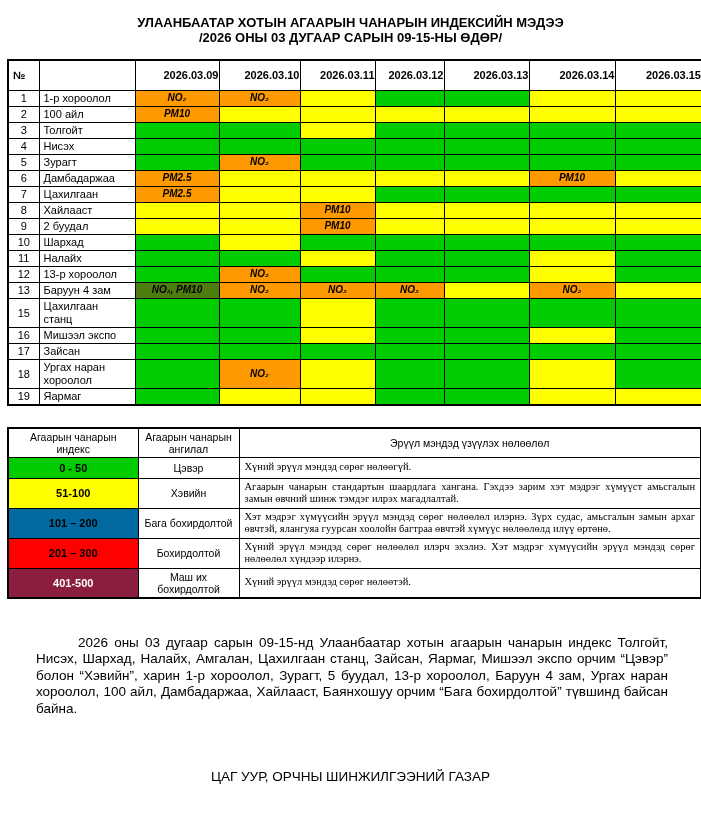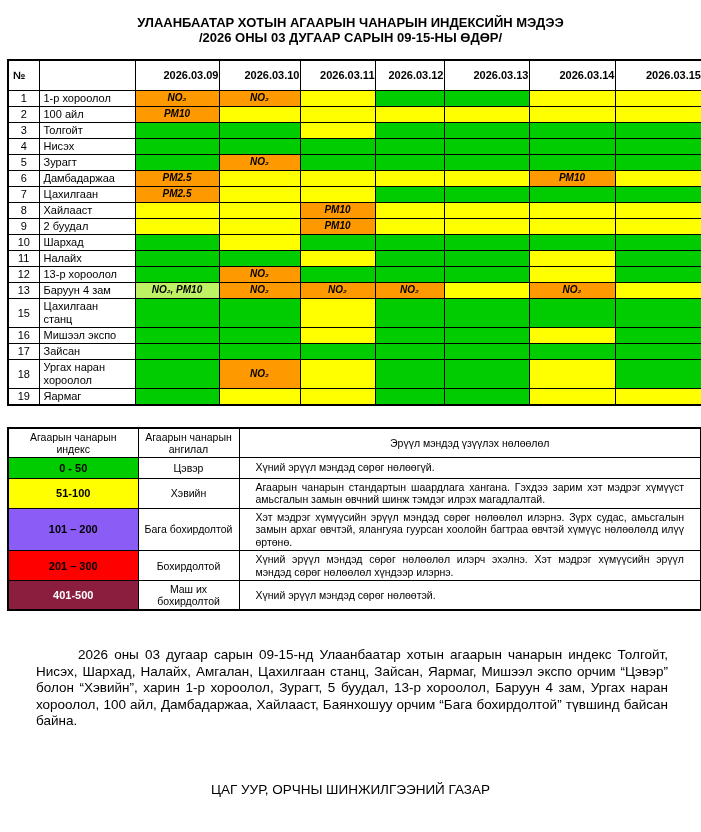--- a/index.html
+++ b/index.html
@@ -64,21 +64,21 @@
   #legend-table th, #legend-table td {
     border: 1px solid #000;
     font-size: 10.5px;
     vertical-align: middle;
     padding: 2px 4px;
     line-height: 12px;
   }
   #legend-table th { font-weight: normal; text-align: center; height: 27px; }
   #legend-table td.range { text-align: center; font-weight: bold; font-size: 11px; height: 21px; }
   #legend-table td.category { text-align: center; }
-  #legend-table td.effect { text-align: justify; line-height: 12.5px; padding: 2px 16px; }
+  #legend-table td.effect { text-align: justify; line-height: 12.5px; padding: 2px 5px; font-family: Liberation Serif, serif; }
 
   
   .summary {
     margin: 36px 33px 0 36px;
     font-size: 13.5px;
     line-height: 16.5px;
     text-align: justify;
     text-indent: 42px;
   }
 
@@ -254,21 +254,21 @@
           <td class="cell" style="background: rgb(255, 153, 0);">NO₂</td>
           <td class="cell" style="background: rgb(0, 204, 0);"></td>
           <td class="cell" style="background: rgb(0, 204, 0);"></td>
           <td class="cell" style="background: rgb(0, 204, 0);"></td>
           <td class="cell" style="background: rgb(255, 255, 0);"></td>
           <td class="cell" style="background: rgb(0, 204, 0);"></td>
         </tr>
         <tr>
           <td class="num">13</td>
           <td class="name">Баруун 4 зам</td>
-          <td class="cell" style="background: #bef264;">NO₂, PM10</td>
+          <td class="cell" style="background: #4d7c0f;">NO₂, PM10</td>
           <td class="cell" style="background: rgb(255, 153, 0);">NO₂</td>
           <td class="cell" style="background: rgb(255, 153, 0);">NO₂</td>
           <td class="cell" style="background: rgb(255, 153, 0);">NO₂</td>
           <td class="cell" style="background: rgb(255, 255, 0);"></td>
           <td class="cell" style="background: rgb(255, 153, 0);">NO₂</td>
           <td class="cell" style="background: rgb(255, 255, 0);"></td>
         </tr>
         <tr>
           <td class="num">15</td>
           <td class="name">Цахилгаан
@@ -348,21 +348,21 @@
           <td class="range" style="background: rgb(0, 204, 0); color: rgb(0, 0, 0);">0 - 50</td>
           <td class="category">Цэвэр</td>
           <td class="effect">Хүний эрүүл мэндэд сөрөг нөлөөгүй.</td>
         </tr>
         <tr>
           <td class="range" style="background: rgb(255, 255, 0); color: rgb(0, 0, 0);">51-100</td>
           <td class="category">Хэвийн</td>
           <td class="effect">Агаарын чанарын стандартын шаардлага хангана. Гэхдээ зарим хэт мэдрэг хүмүүст  амьсгалын замын өвчний шинж тэмдэг илрэх магадлалтай.</td>
         </tr>
         <tr>
-          <td class="range" style="background: #8b5cf6; color: rgb(0, 0, 0);">101 – 200</td>
+          <td class="range" style="background: #0369a1; color: rgb(0, 0, 0);">101 – 200</td>
           <td class="category">Бага бохирдолтой</td>
           <td class="effect">Хэт мэдрэг хүмүүсийн эрүүл мэндэд  сөрөг нөлөөлөл илэрнэ. Зүрх судас, амьсгалын замын архаг өвчтэй, ялангуяа гуурсан хоолойн багтраа өвчтэй хүмүүс нөлөөлөлд илүү өртөнө.</td>
         </tr>
         <tr>
           <td class="range" style="background: rgb(255, 0, 0); color: rgb(0, 0, 0);">201 – 300</td>
           <td class="category">Бохирдолтой</td>
           <td class="effect">Хүний эрүүл мэндэд сөрөг нөлөөлөл илэрч эхэлнэ. Хэт мэдрэг хүмүүсийн эрүүл мэндэд сөрөг нөлөөлөл хүндээр илэрнэ.</td>
         </tr>
         <tr>
           <td class="range" style="background: rgb(139, 29, 62); color: rgb(255, 255, 255);">401-500</td>

